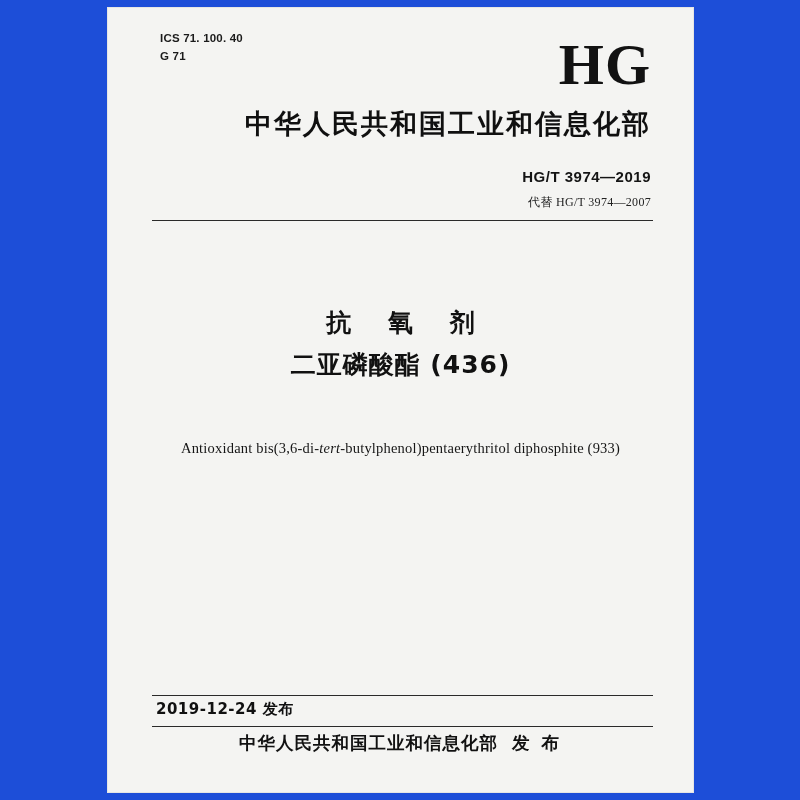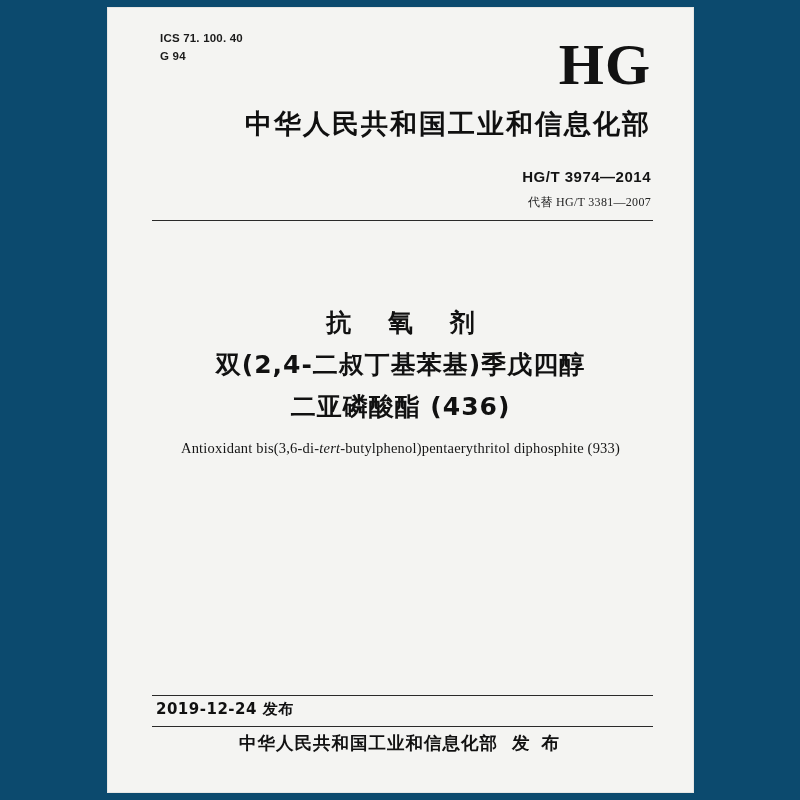--- a/index.html
+++ b/index.html
@@ -4,21 +4,21 @@
 <style>
   html, body {
     margin: 0;
     padding: 0;
     background: #ffffff;
   }
   .page {
     position: relative;
     width: 800px;
     height: 800px;
-    background: #0c4a6e;
+    background: #1d4ed8;
     overflow: hidden;
     font-family: "Liberation Serif", serif;
   }
   .sheet {
     position: absolute;
     left: 108px;
     top: 8px;
     width: 585px;
     height: 784px;
     background: #f4f4f2;
@@ -175,35 +175,34 @@
   }
 </style>
 </head>
 <body>
 
 <div class="page">
   <div class="sheet">
 
     <div class="ics-block">
       <div>ICS 71. 100. 40</div>
-      <div>G 94</div>
+      <div>G 71</div>
     </div>
 
     <div class="hg-mark">HG</div>
 
     <div class="std-title">中华人民共和国工业和信息化部</div>
 
-    <div class="std-number">HG/T 3974—2014</div>
-    <div class="std-replaces">代替 HG/T 3381—2007</div>
+    <div class="std-number">HG/T 3974—2019</div>
+    <div class="std-replaces">代替 HG/T 3974—2007</div>
 
     <div class="rule-top"></div>
 
     <div class="cn-title">
       <div class="line1">抗 氧 剂</div>
-      <div class="line2">双(2,4-二叔丁基苯基)季戊四醇</div>
       <div class="line3">二亚磷酸酯 (436)</div>
     </div>
 
     <div class="en-title">
       <span>Antioxidant bis(3,6-di-</span><i>tert</i><span>-butylphenol)pentaerythritol diphosphite (933)</span>
     </div>
 
     <div class="rule-bottom"></div>
     <div class="date-issue">2019-12-24 发布</div>
     <div class="rule-bottom2"></div>

